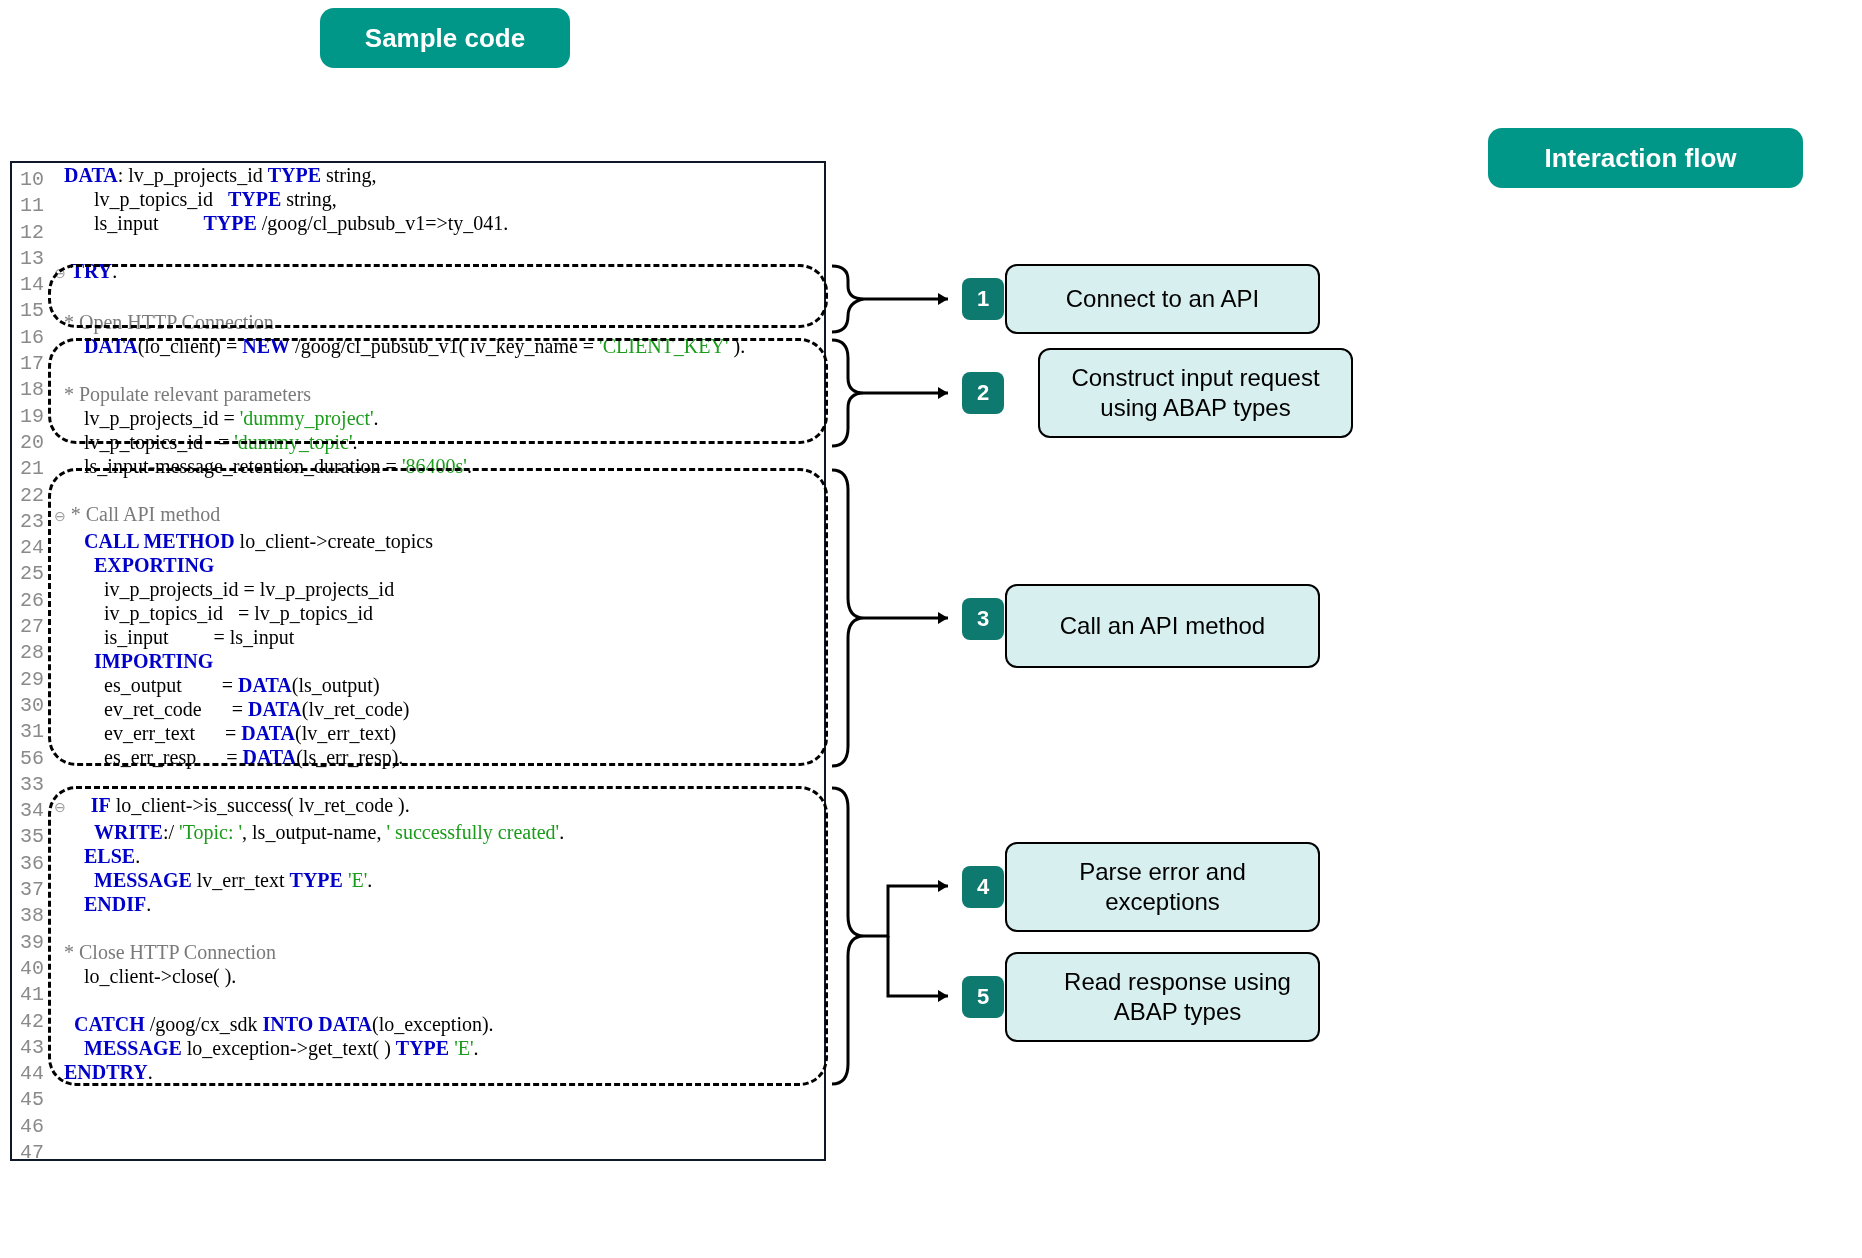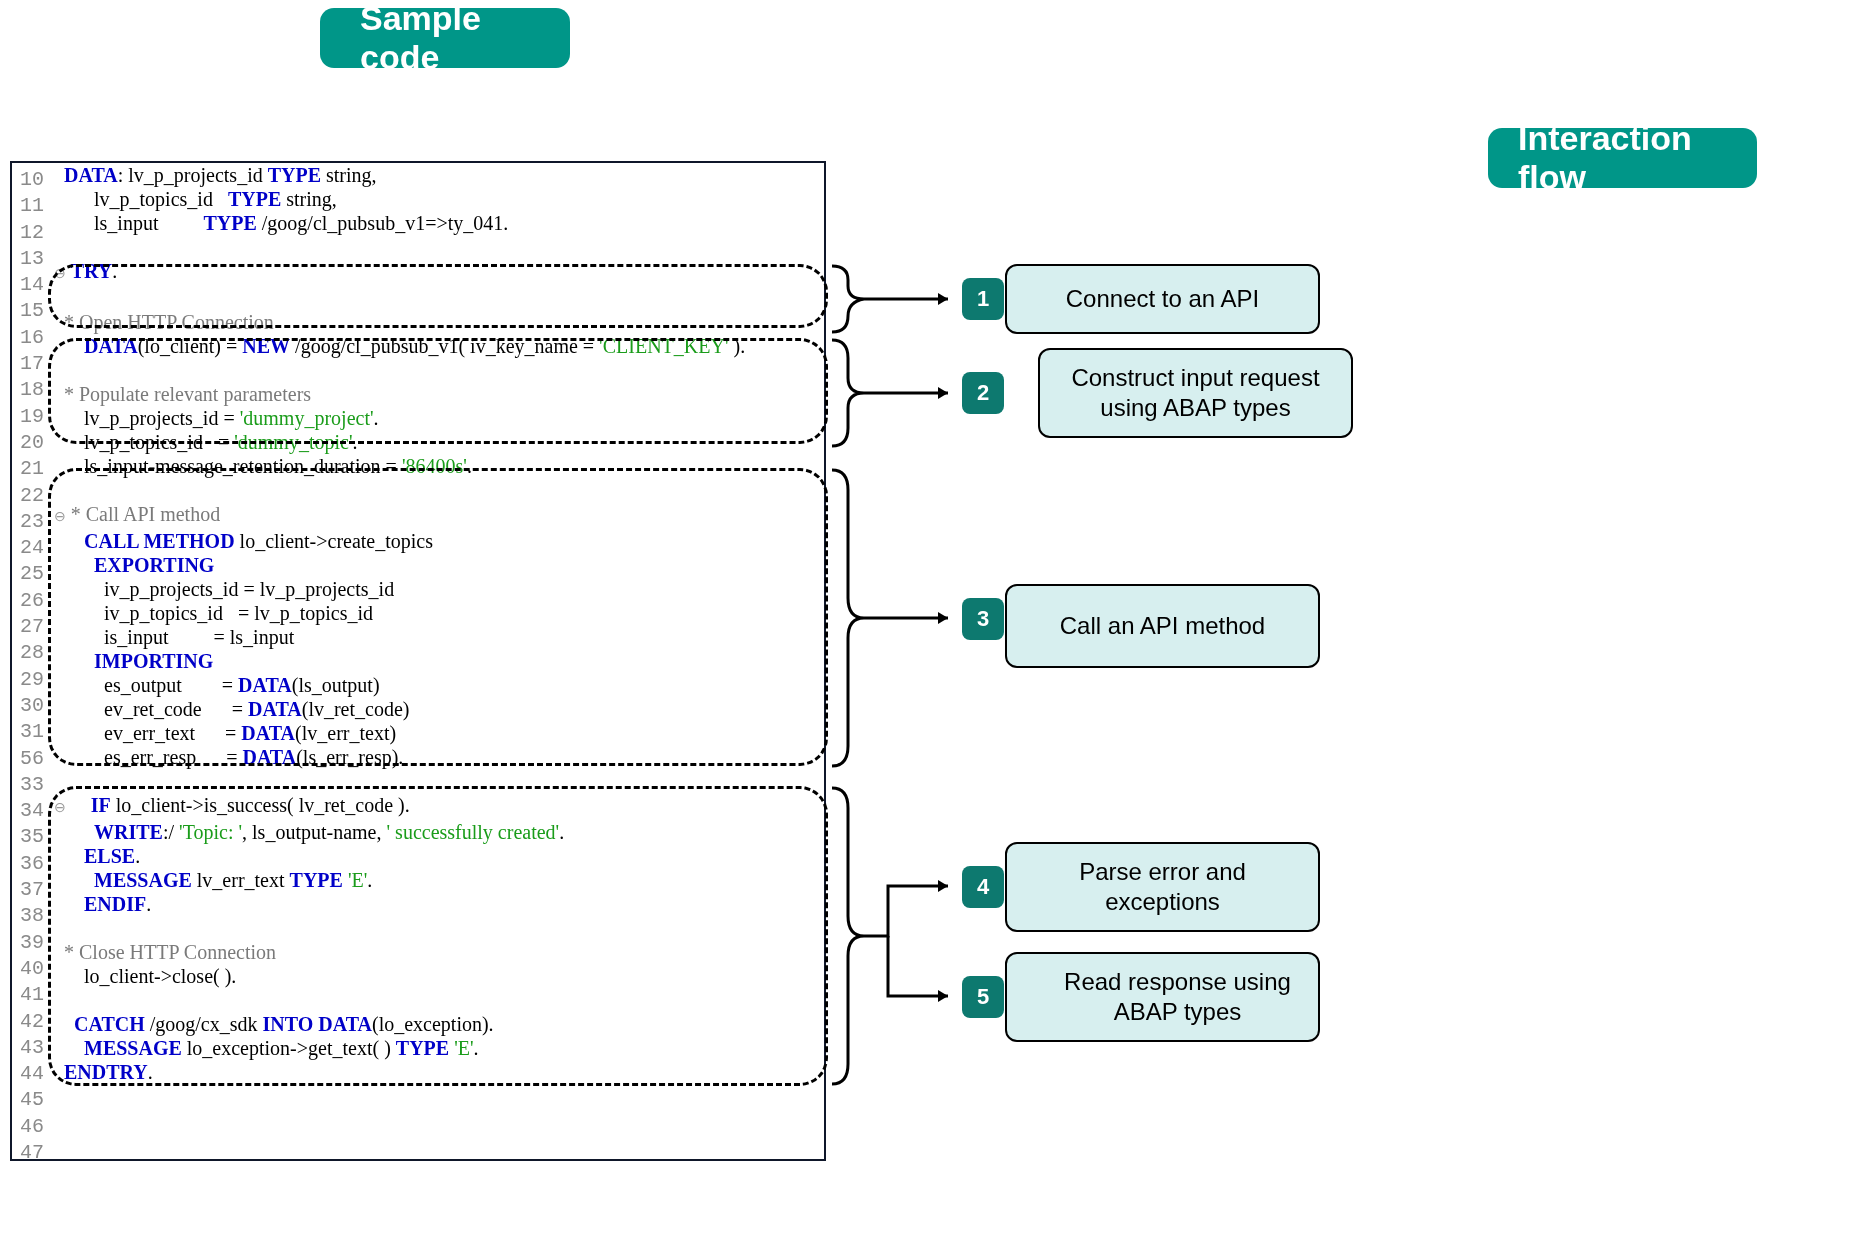--- a/index.html
+++ b/index.html
@@ -8,29 +8,29 @@
   background: #fff;
   width: 1862px;
   height: 1258px;
   position: relative;
 }
 .header-pill {
   position: absolute;
   background: #009688;
   color: #fff;
   font-weight: 700;
-  font-size: 34px;
+  font-size: 26px;
   border-radius: 14px;
   display: flex;
   align-items: center;
   justify-content: center;
   padding: 12px 40px;
 }
 .sample-code-pill { top: 8px; left: 320px; width: 250px; height: 60px; }
-.interaction-flow-pill { top: 128px; left: 1488px; width: 269px; height: 60px; padding-left: 30px; }
+.interaction-flow-pill { top: 128px; left: 1488px; width: 315px; height: 60px; padding-left: 30px; }
 
 .code-panel {
   position: absolute;
   top: 120px;
   left: 10px;
   width: 816px;
   height: 1000px;
   border: 2px solid #0f172a;
   background: #fff;
   display: flex;

